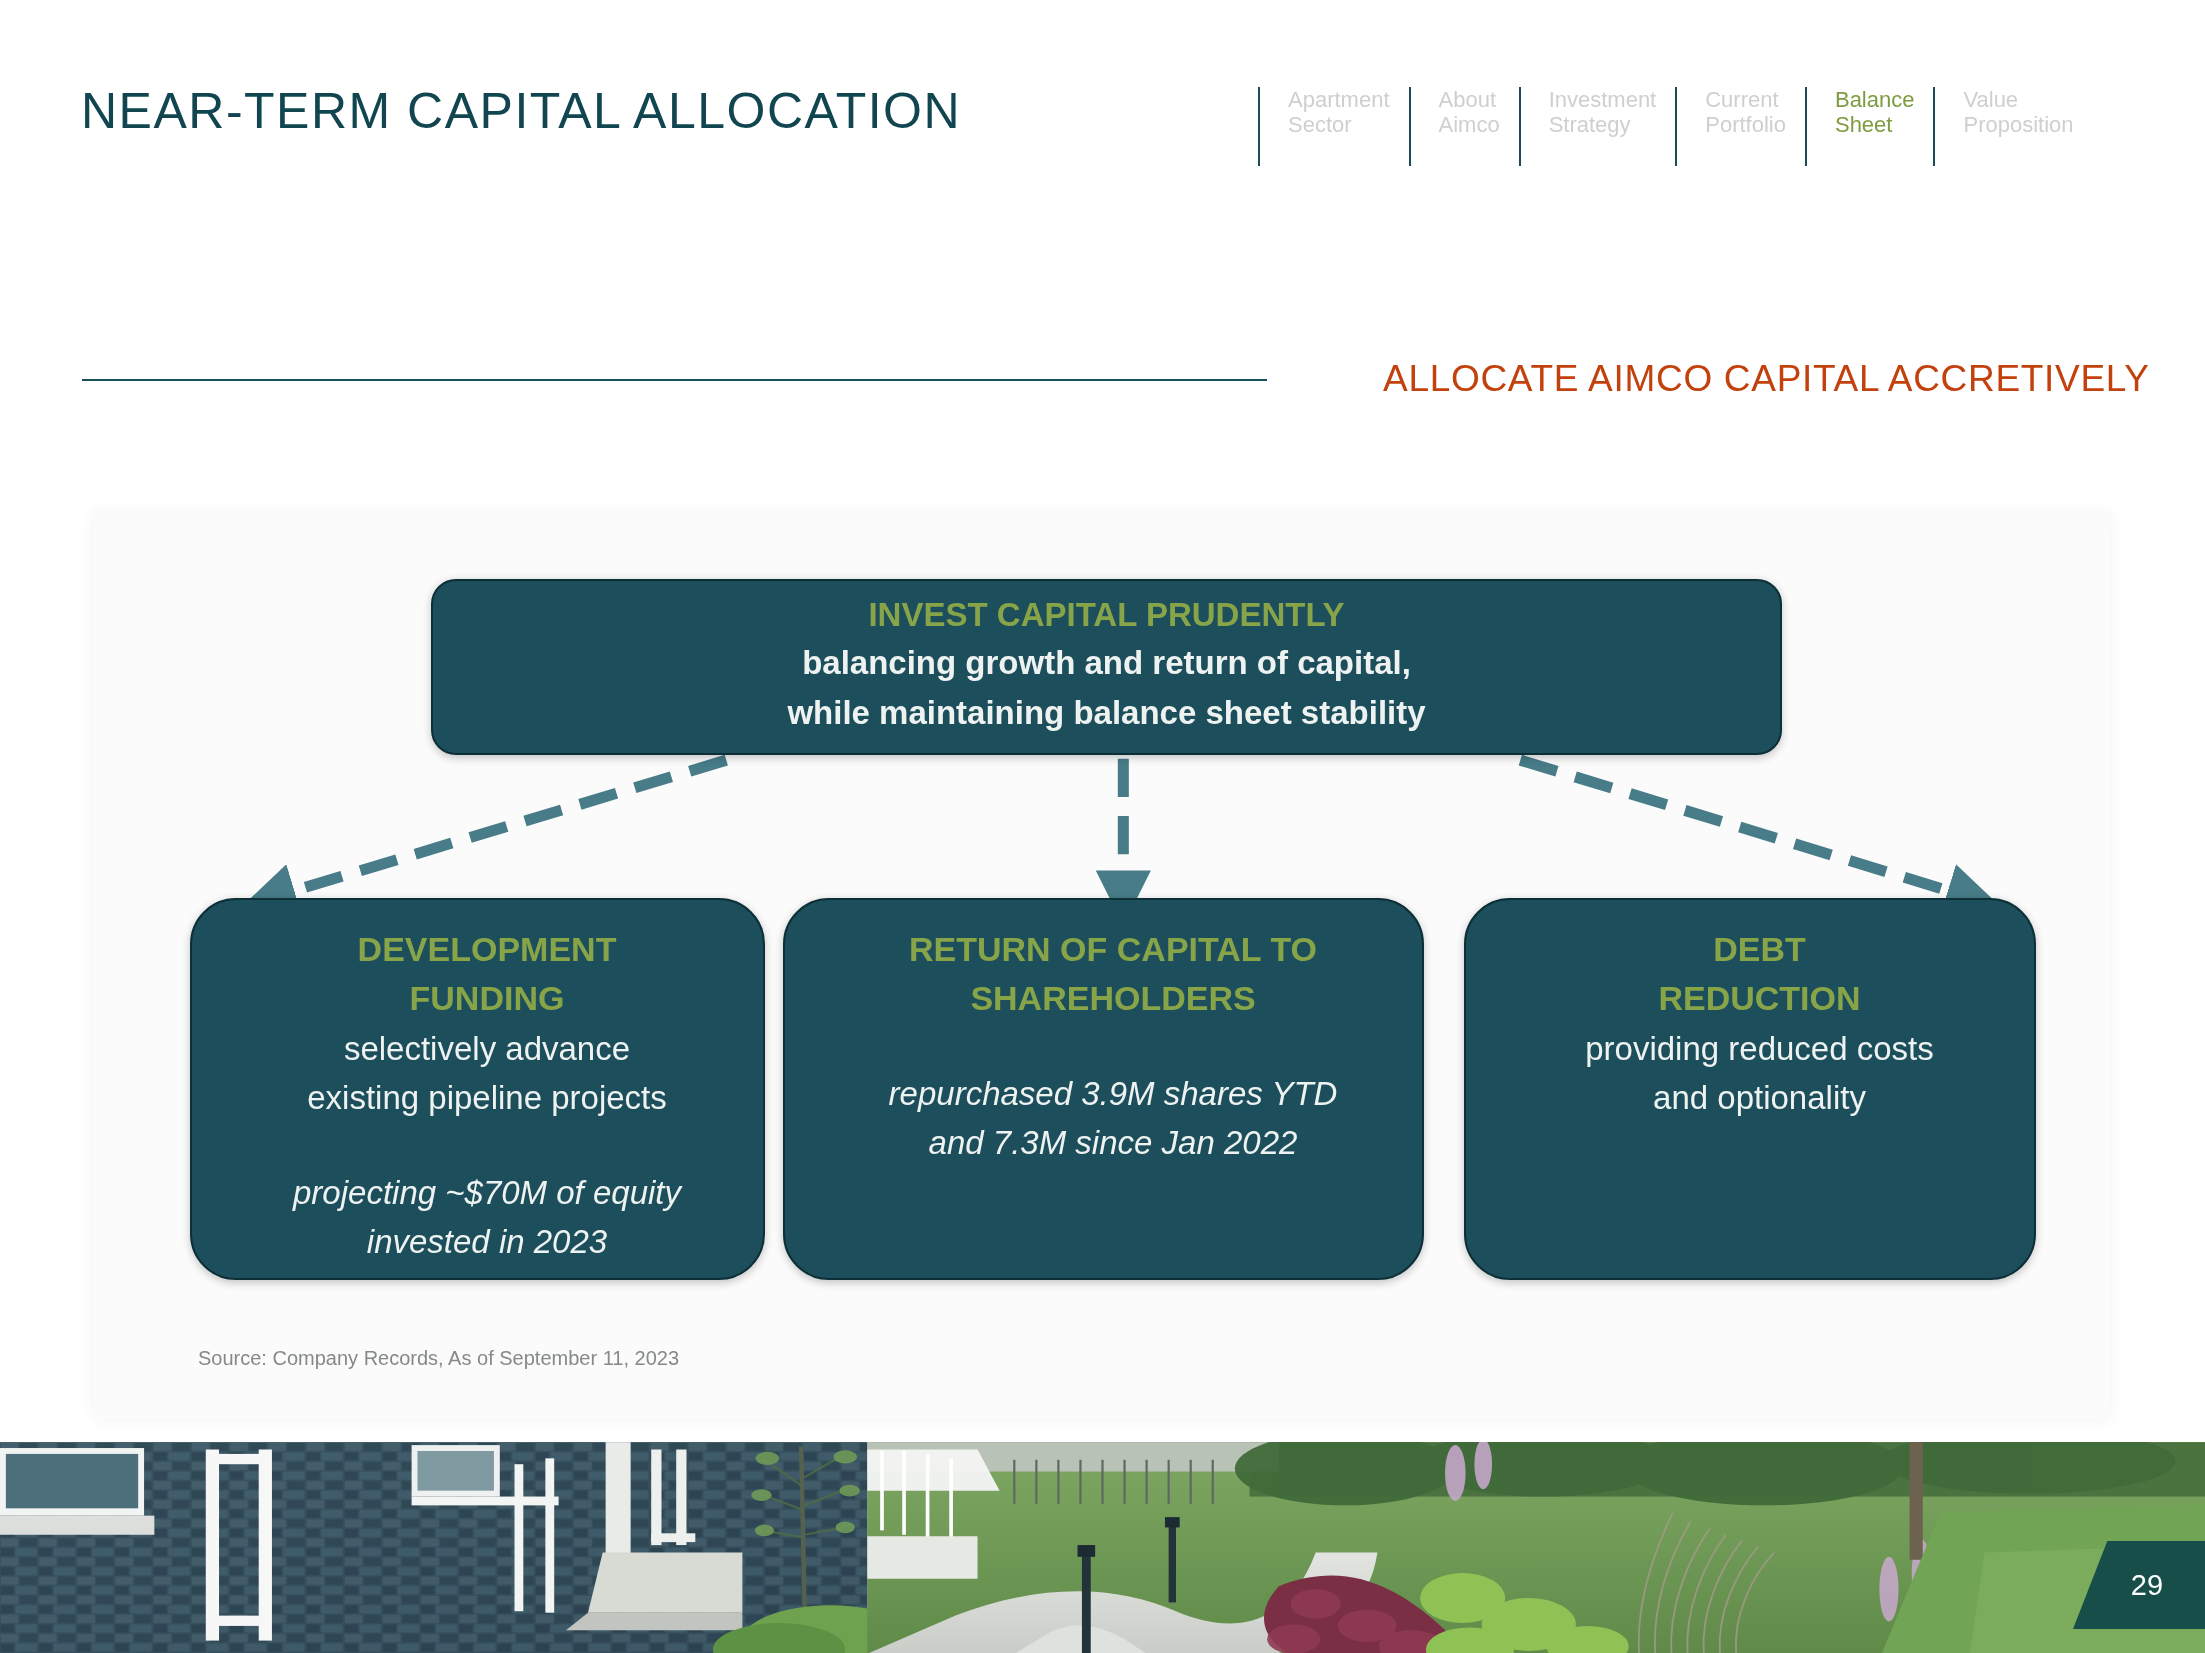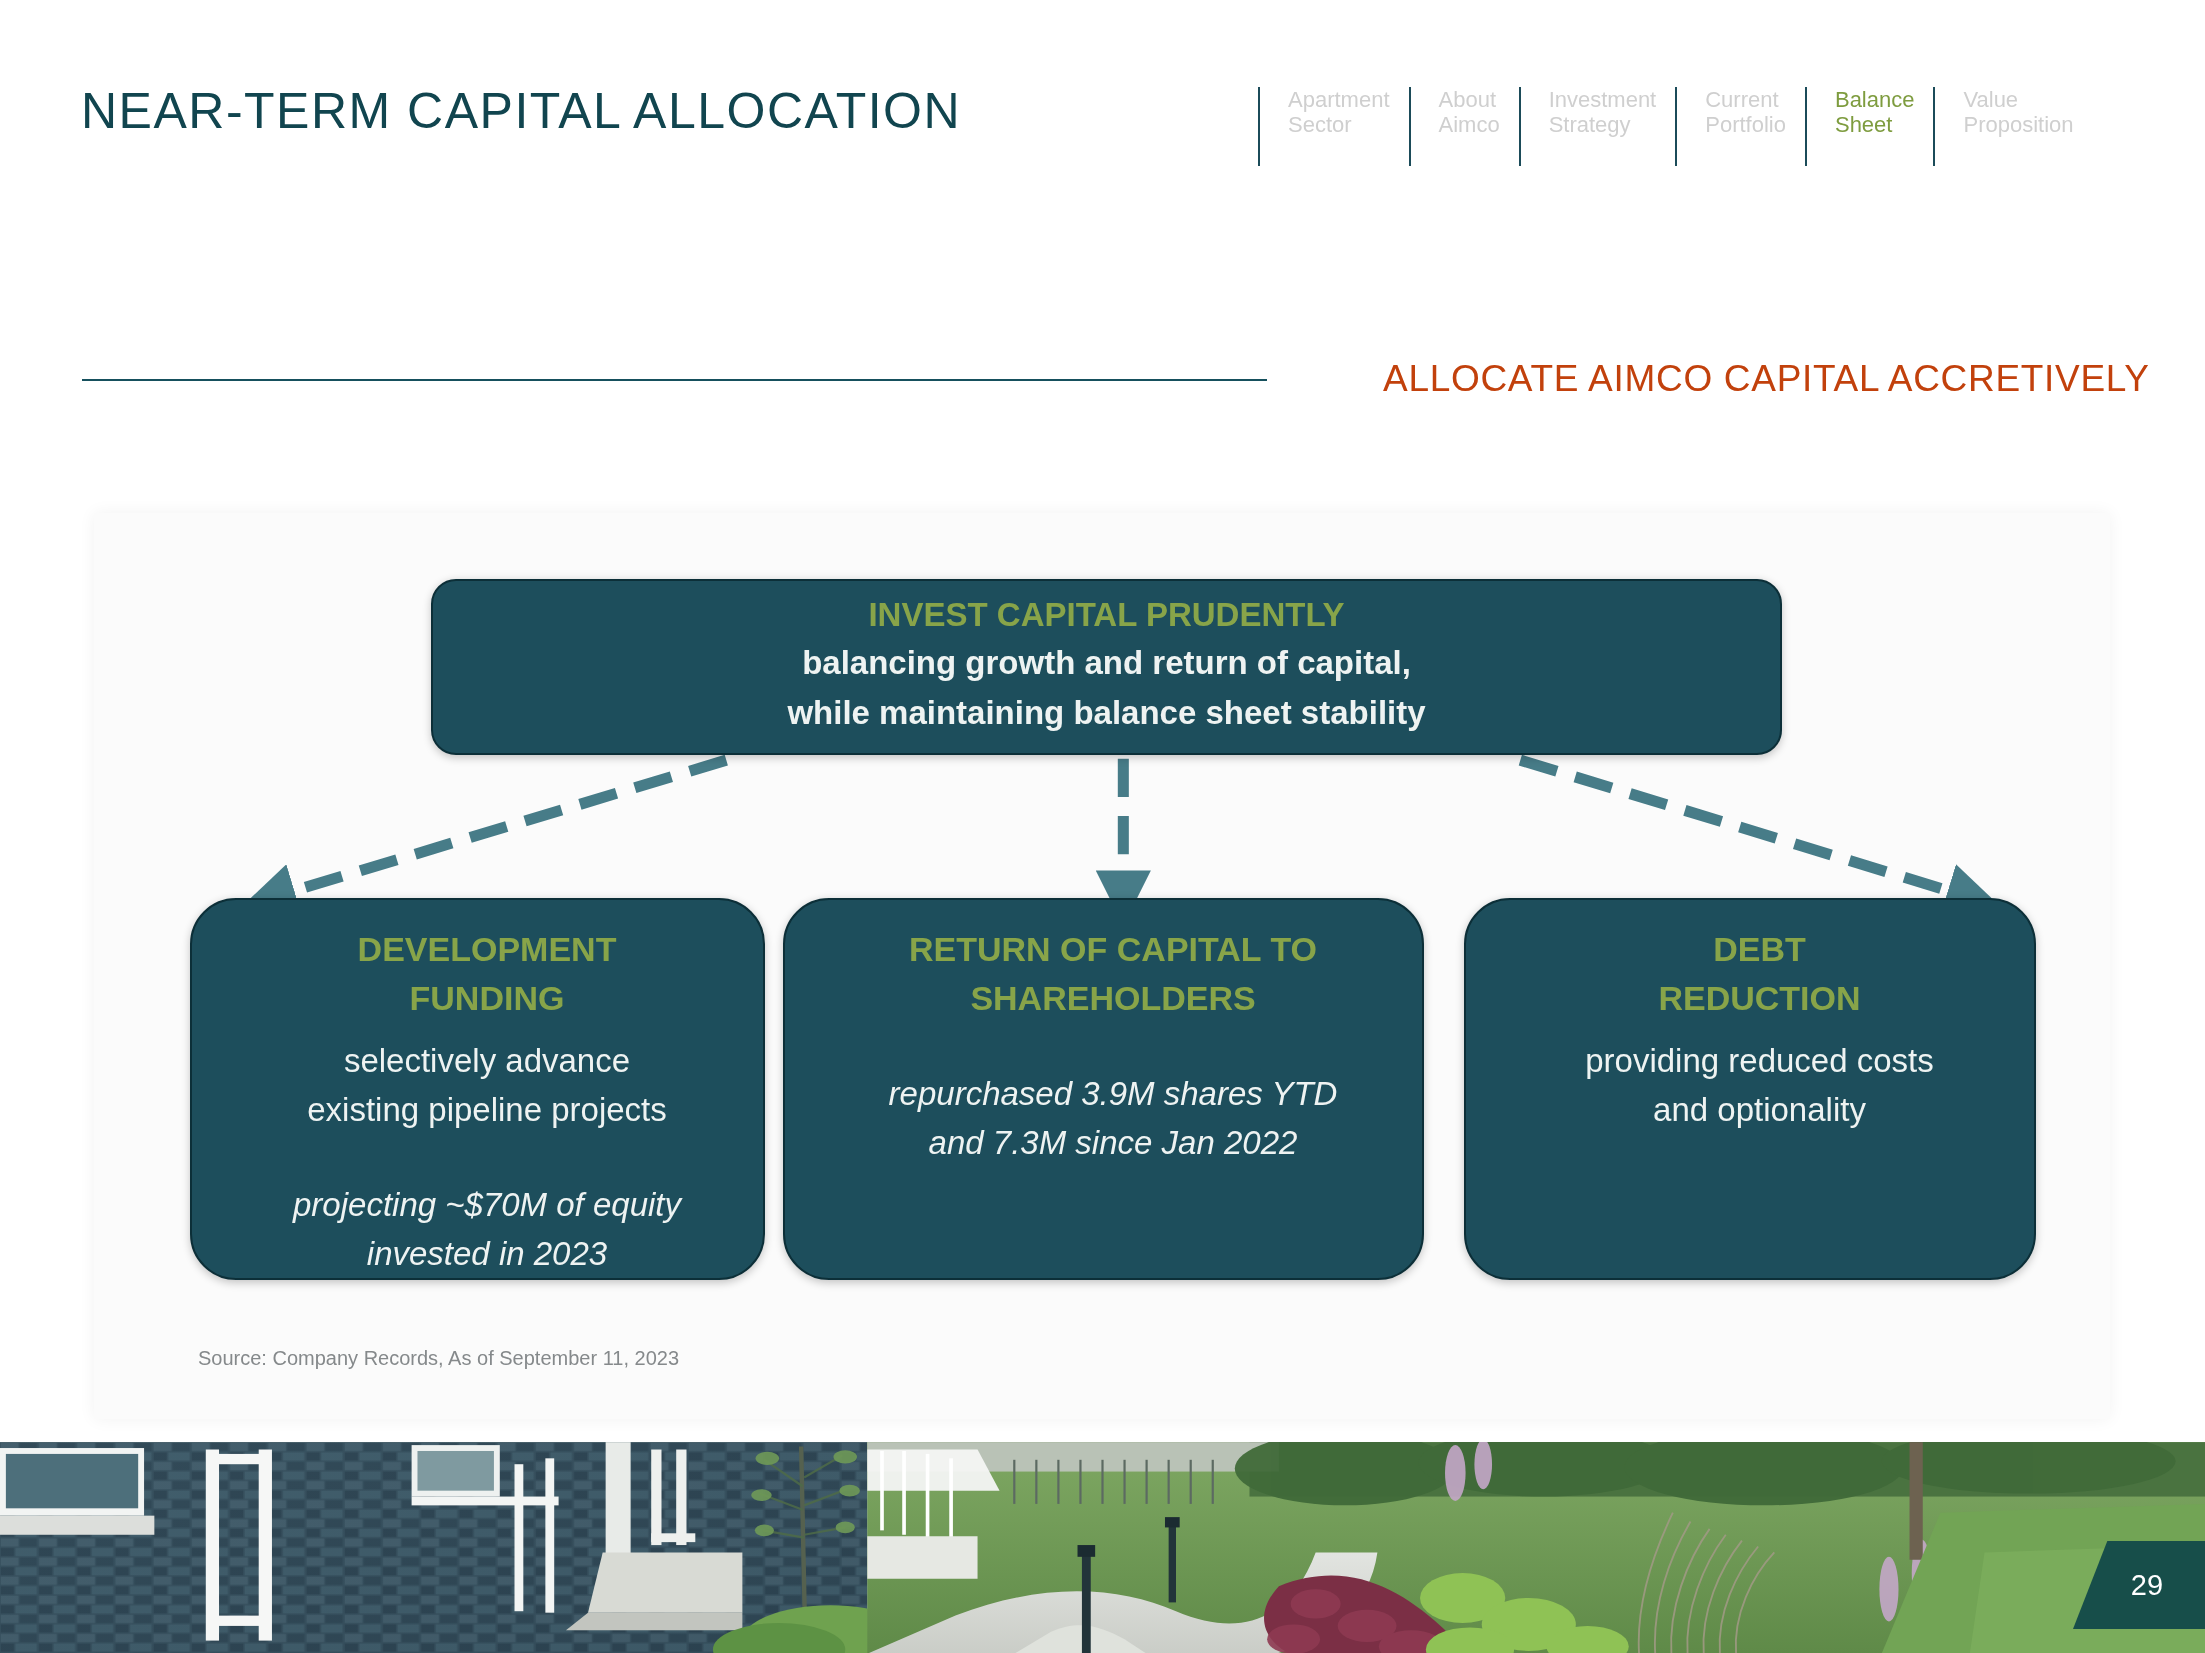--- a/index.html
+++ b/index.html
@@ -114,21 +114,21 @@
     height:382px;
     border-radius:46px;
     padding-top:25px;
     padding-left:19px;
   }
   #box-development { left:190px;  width:575px; }
   #box-return      { left:783px; width:641px; }
   #box-debt        { left:1464px; width:572px; }
 
   .leaf-box .node-head { font-size:34px; line-height:49px; }
-  .leaf-box .node-body { font-size:33px; line-height:49px; margin-top:13px; }
+  .leaf-box .node-body { font-size:33px; line-height:49px; margin-top:1px; }
   .leaf-box .node-stat { font-size:33px; line-height:49px; margin-top:46px; }
 
   
   #connectors {
     position:absolute;
     left:94px; top:513px;
     width:2016px; height:906px;
     pointer-events:none;
   }
 

